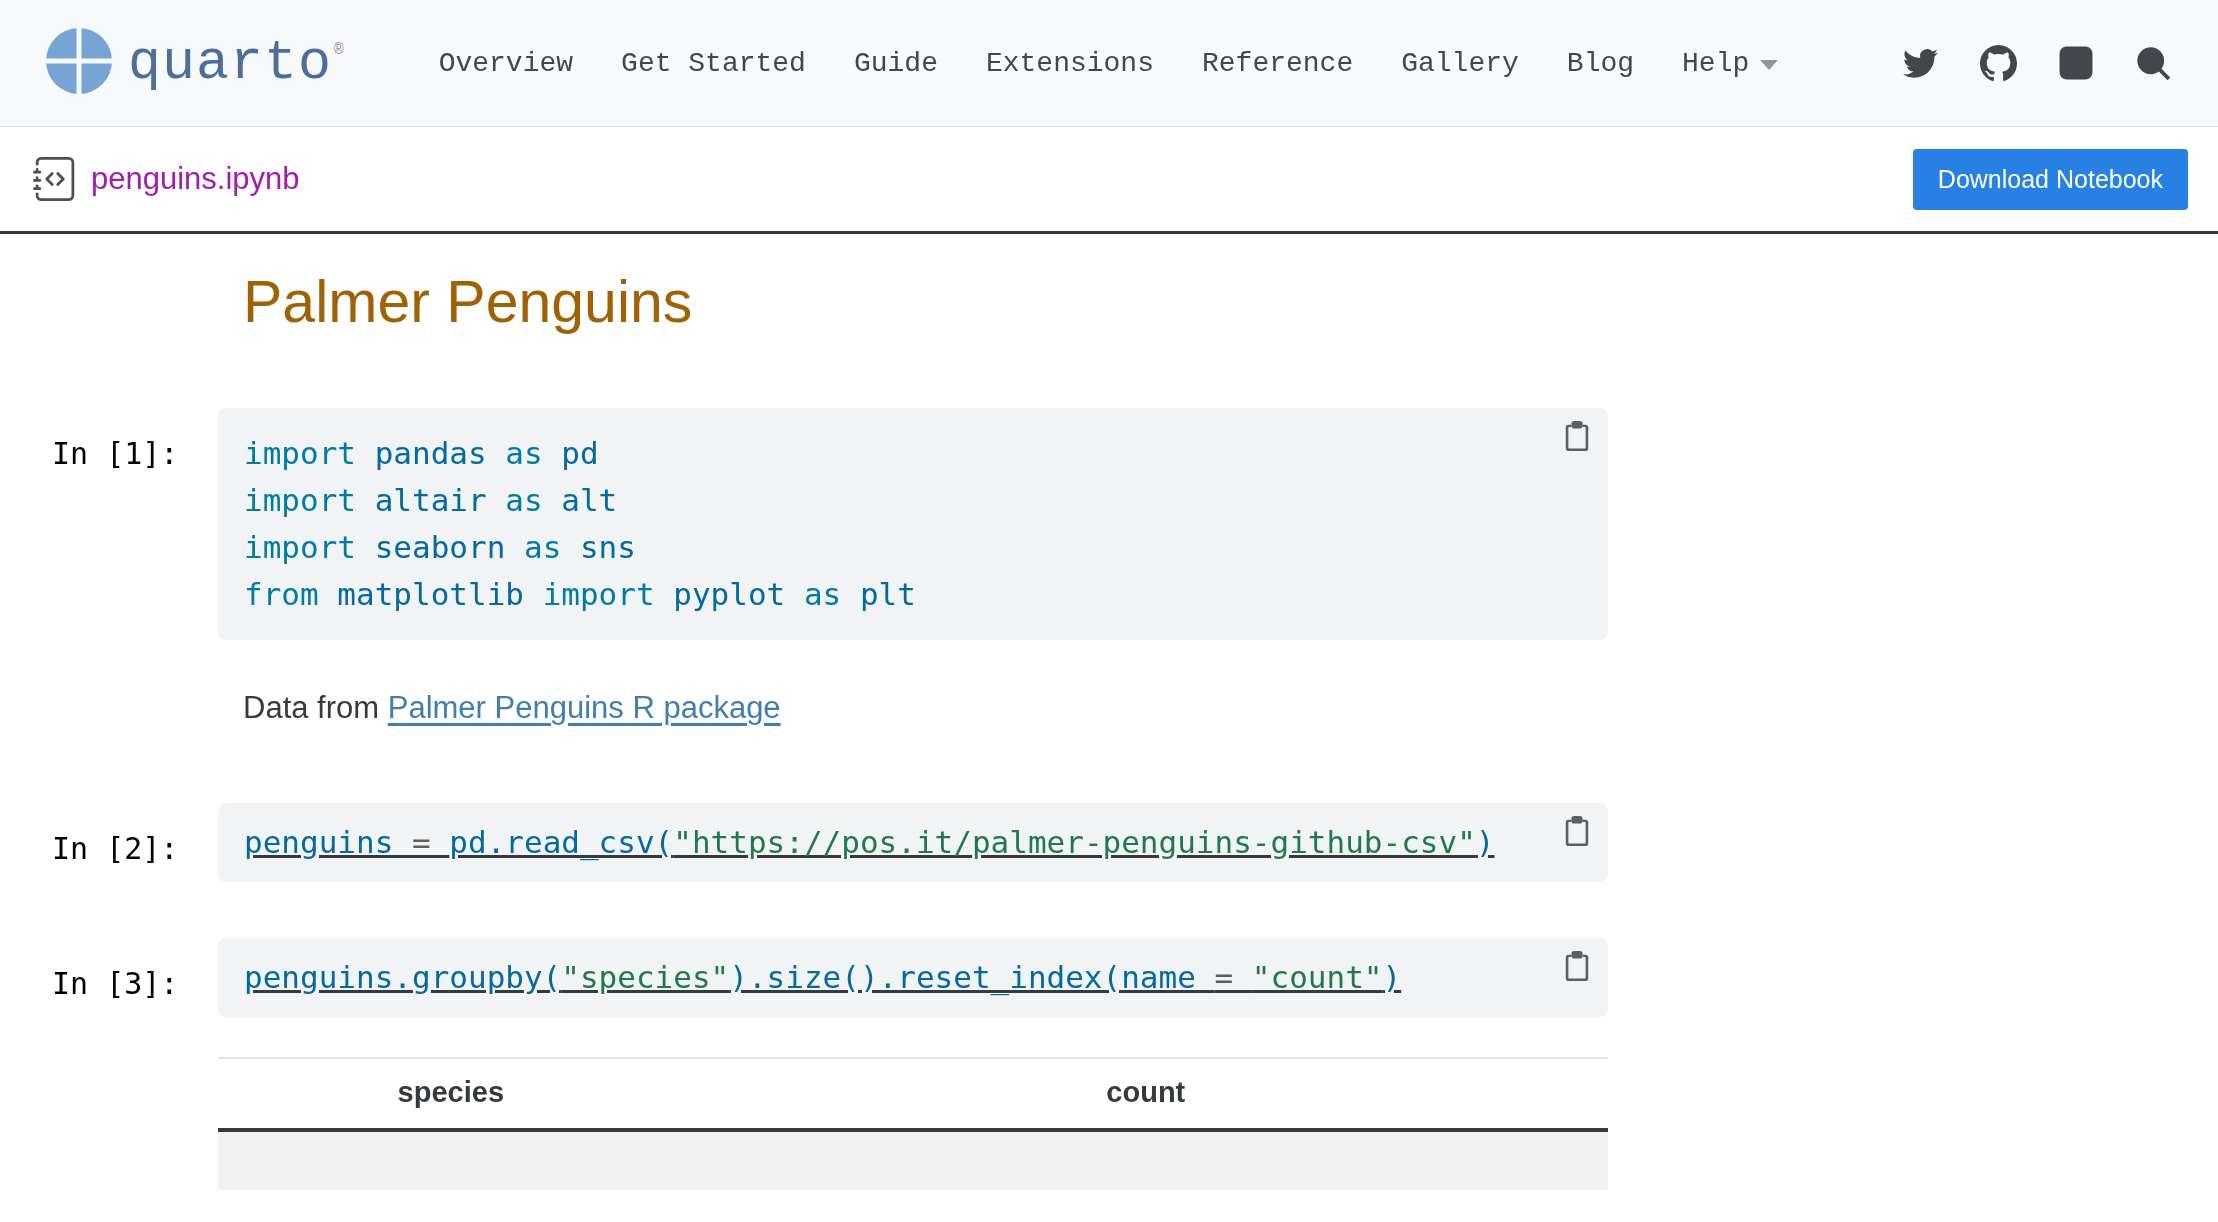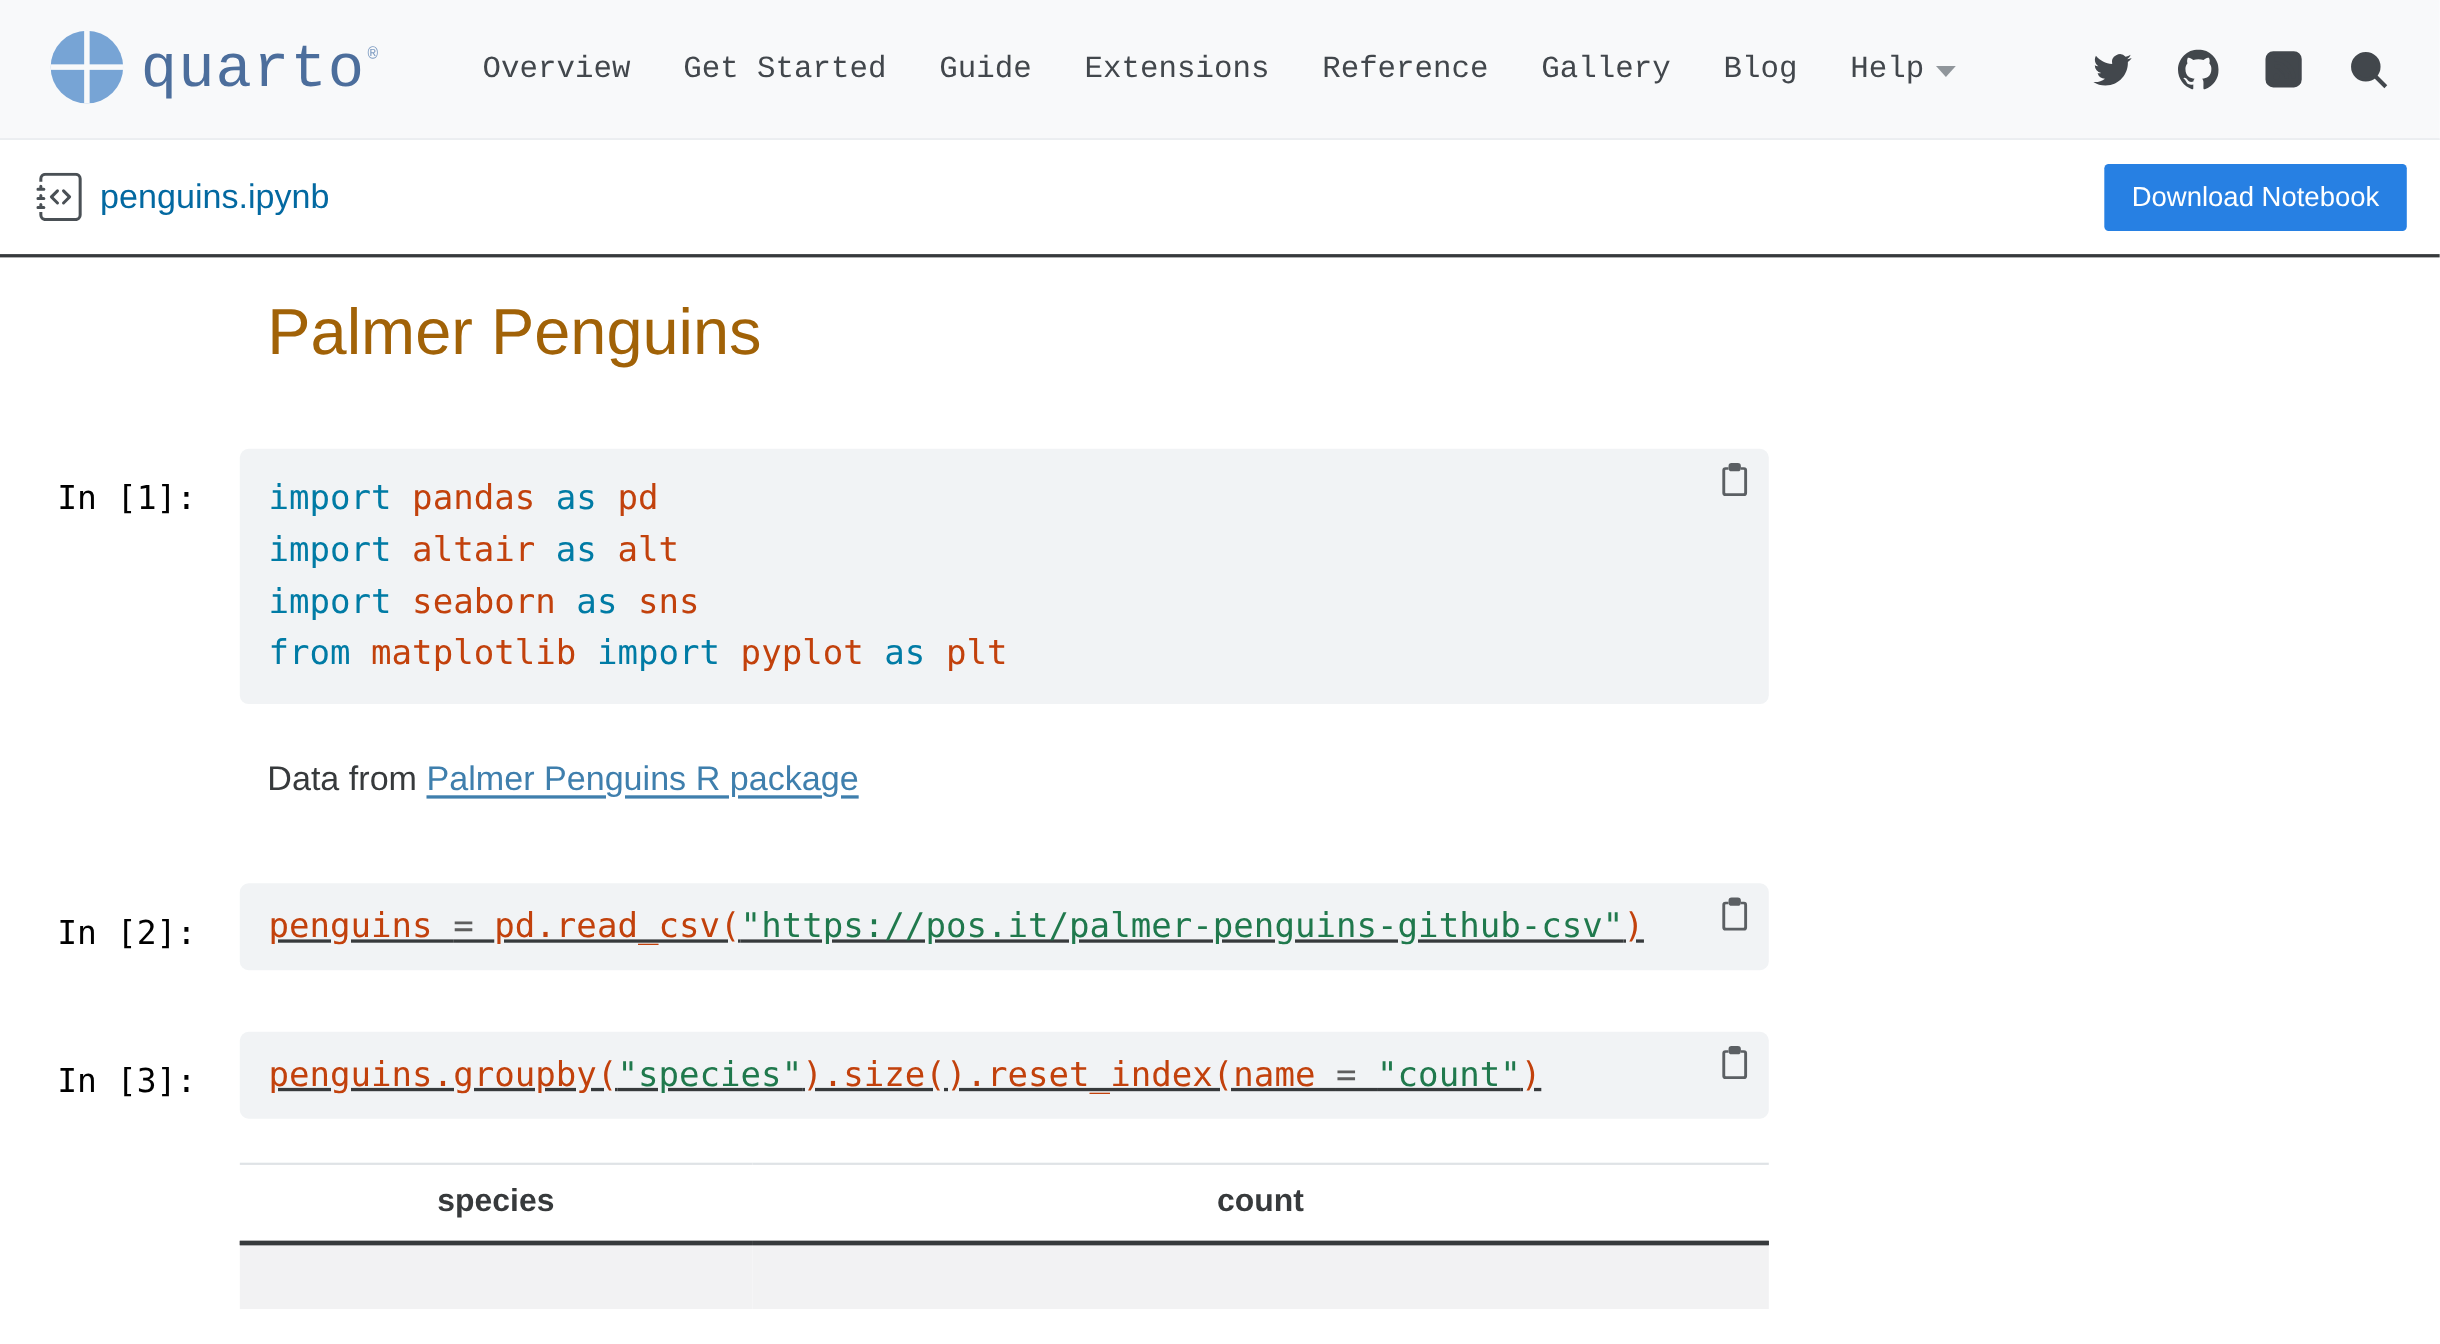--- a/index.html
+++ b/index.html
@@ -18,41 +18,41 @@
   .help-item { display:flex; align-items:center; gap:11px; cursor:pointer; }
   .caret { width:0; height:0; border-left:9px solid transparent;
     border-right:9px solid transparent; border-top:10px solid #90969b; margin-top:4px; }
   .nav-icons { margin-left:auto; display:flex; align-items:center; gap:42px; }
   .nav-icons svg { display:block; fill:#42474c; }
   .icon-btn { background:none; border:none; cursor:pointer; padding:0; }
 
   
   .nb-bar { height:107px; background:#fff; border-bottom:3px solid #373a3c;
     display:flex; align-items:center; padding:0 30px 0 33px; }
-  .nb-title { display:flex; align-items:center; gap:14px; color:#0369a1; font-size:31px; }
+  .nb-title { display:flex; align-items:center; gap:14px; color:#a21caf; font-size:31px; }
   .nb-title svg { fill:#4a5055; display:block; }
   .download-btn { margin-left:auto; background:#2780e3; color:#fff; border:none;
     border-radius:4px; height:61px; padding:0 25px; font-size:25px;
     font-family:"Liberation Sans", sans-serif; cursor:pointer; }
 
   
   main { margin-left:218px; width:1390px; }
   h1 { font-size:59px; font-weight:400; color:#a16207; margin:34px 0 0 25px; }
 
   .cell { position:relative; margin-top:72px; }
   .cell-2 { margin-top:77px; }
   .cell-3 { margin-top:56px; }
   .cell-label { position:absolute; left:-166px; top:28px; color:#000;
     font-family:"DejaVu Sans Mono", monospace; font-size:30px; white-space:pre; }
   .code-block { background:#f1f3f5; border-radius:8px; padding:22px 26px; position:relative; }
   .cell--single .code-block { padding:16px 26px;text-decoration:underline; }
   .code-line { font-family:"DejaVu Sans Mono", monospace; font-size:31px;
     line-height:47px; white-space:pre; }
   .tok-kw { color:#007ba5; }
-  .tok-n  { color:#c2410c; }
+  .tok-n  { color:#0369a1; }
   .tok-op { color:#5e5e5e; }
   .tok-st { color:#20794d; }
   .copy-btn { position:absolute; top:12px; right:16px; background:none; border:none;
     cursor:pointer; padding:0; }
   .copy-btn svg { fill:#5b5f63; display:block; }
 
   .md-para { margin:50px 0 0 25px; font-size:31px; color:#373a3c; }
   .md-para a { color:#3f7fad; text-decoration:underline; text-underline-offset:5px; }
 
   .output-table { margin-top:40px; width:100%; border-collapse:collapse; }

